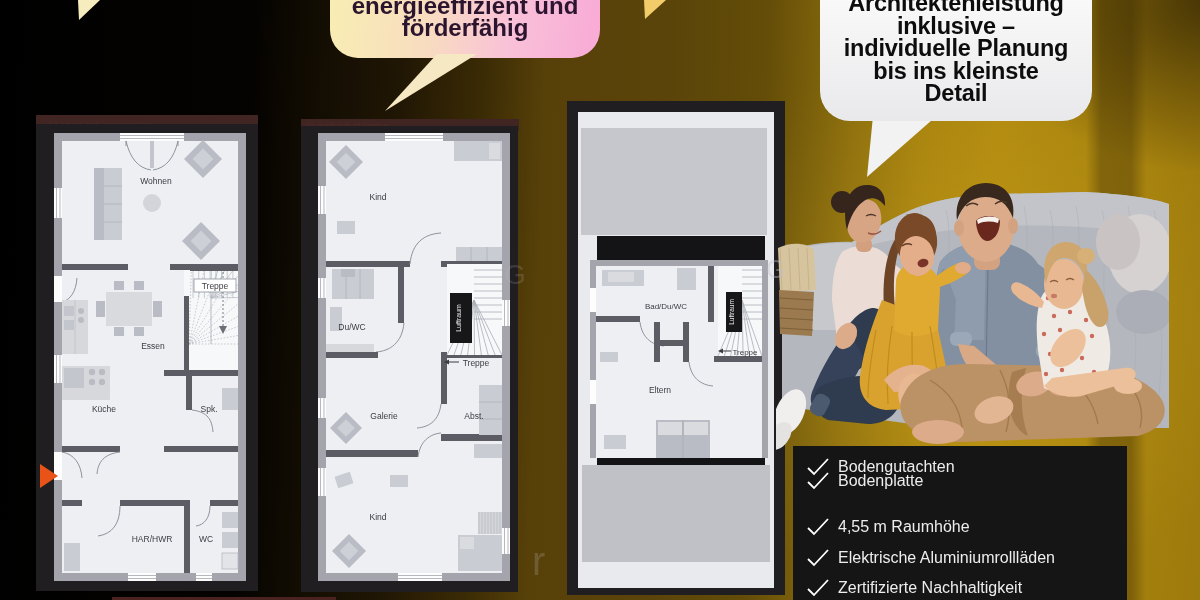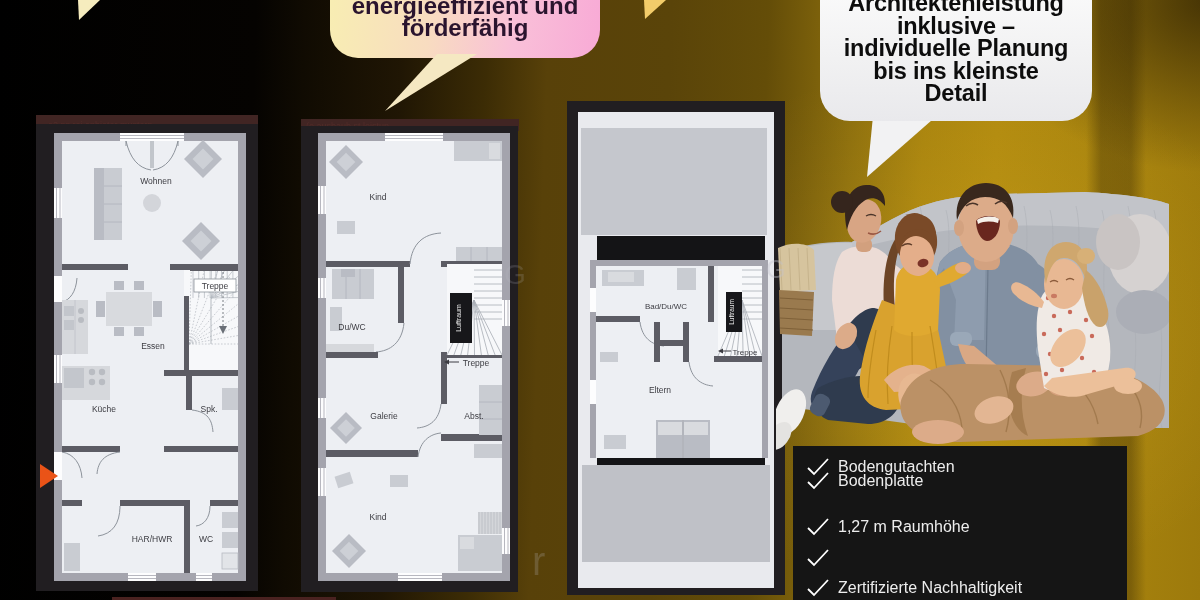--- a/index.html
+++ b/index.html
@@ -484,20 +484,20 @@
 
 <div id="checks">
   <div class="row" style="top:11px;"><svg width="26" height="20" viewBox="0 0 26 20">
         <path d="M3,11 L9,17 L23,2" stroke="#fff" stroke-width="1.8" fill="none"></path>
       </svg><span>Bodengutachten</span></div>
   <div class="row" style="top:25px;"><svg width="26" height="20" viewBox="0 0 26 20">
         <path d="M3,11 L9,17 L23,2" stroke="#fff" stroke-width="1.8" fill="none"></path>
       </svg><span>Bodenplatte</span></div>
   <div class="row" style="top:71px;"><svg width="26" height="20" viewBox="0 0 26 20">
         <path d="M3,11 L9,17 L23,2" stroke="#fff" stroke-width="1.8" fill="none"></path>
-      </svg><span>1,27 m Raumhöhe</span></div>
+      </svg><span>4,55 m Raumhöhe</span></div>
   <div class="row" style="top:102px;"><svg width="26" height="20" viewBox="0 0 26 20">
         <path d="M3,11 L9,17 L23,2" stroke="#fff" stroke-width="1.8" fill="none"></path>
-      </svg></div>
+      </svg><span>Elektrische Aluminiumrollläden</span></div>
   <div class="row" style="top:132px;text-align:right;"><svg width="26" height="20" viewBox="0 0 26 20">
         <path d="M3,11 L9,17 L23,2" stroke="#fff" stroke-width="1.8" fill="none"></path>
       </svg><span>Zertifizierte Nachhaltigkeit</span></div>
 </div>
 
 </body></html>

